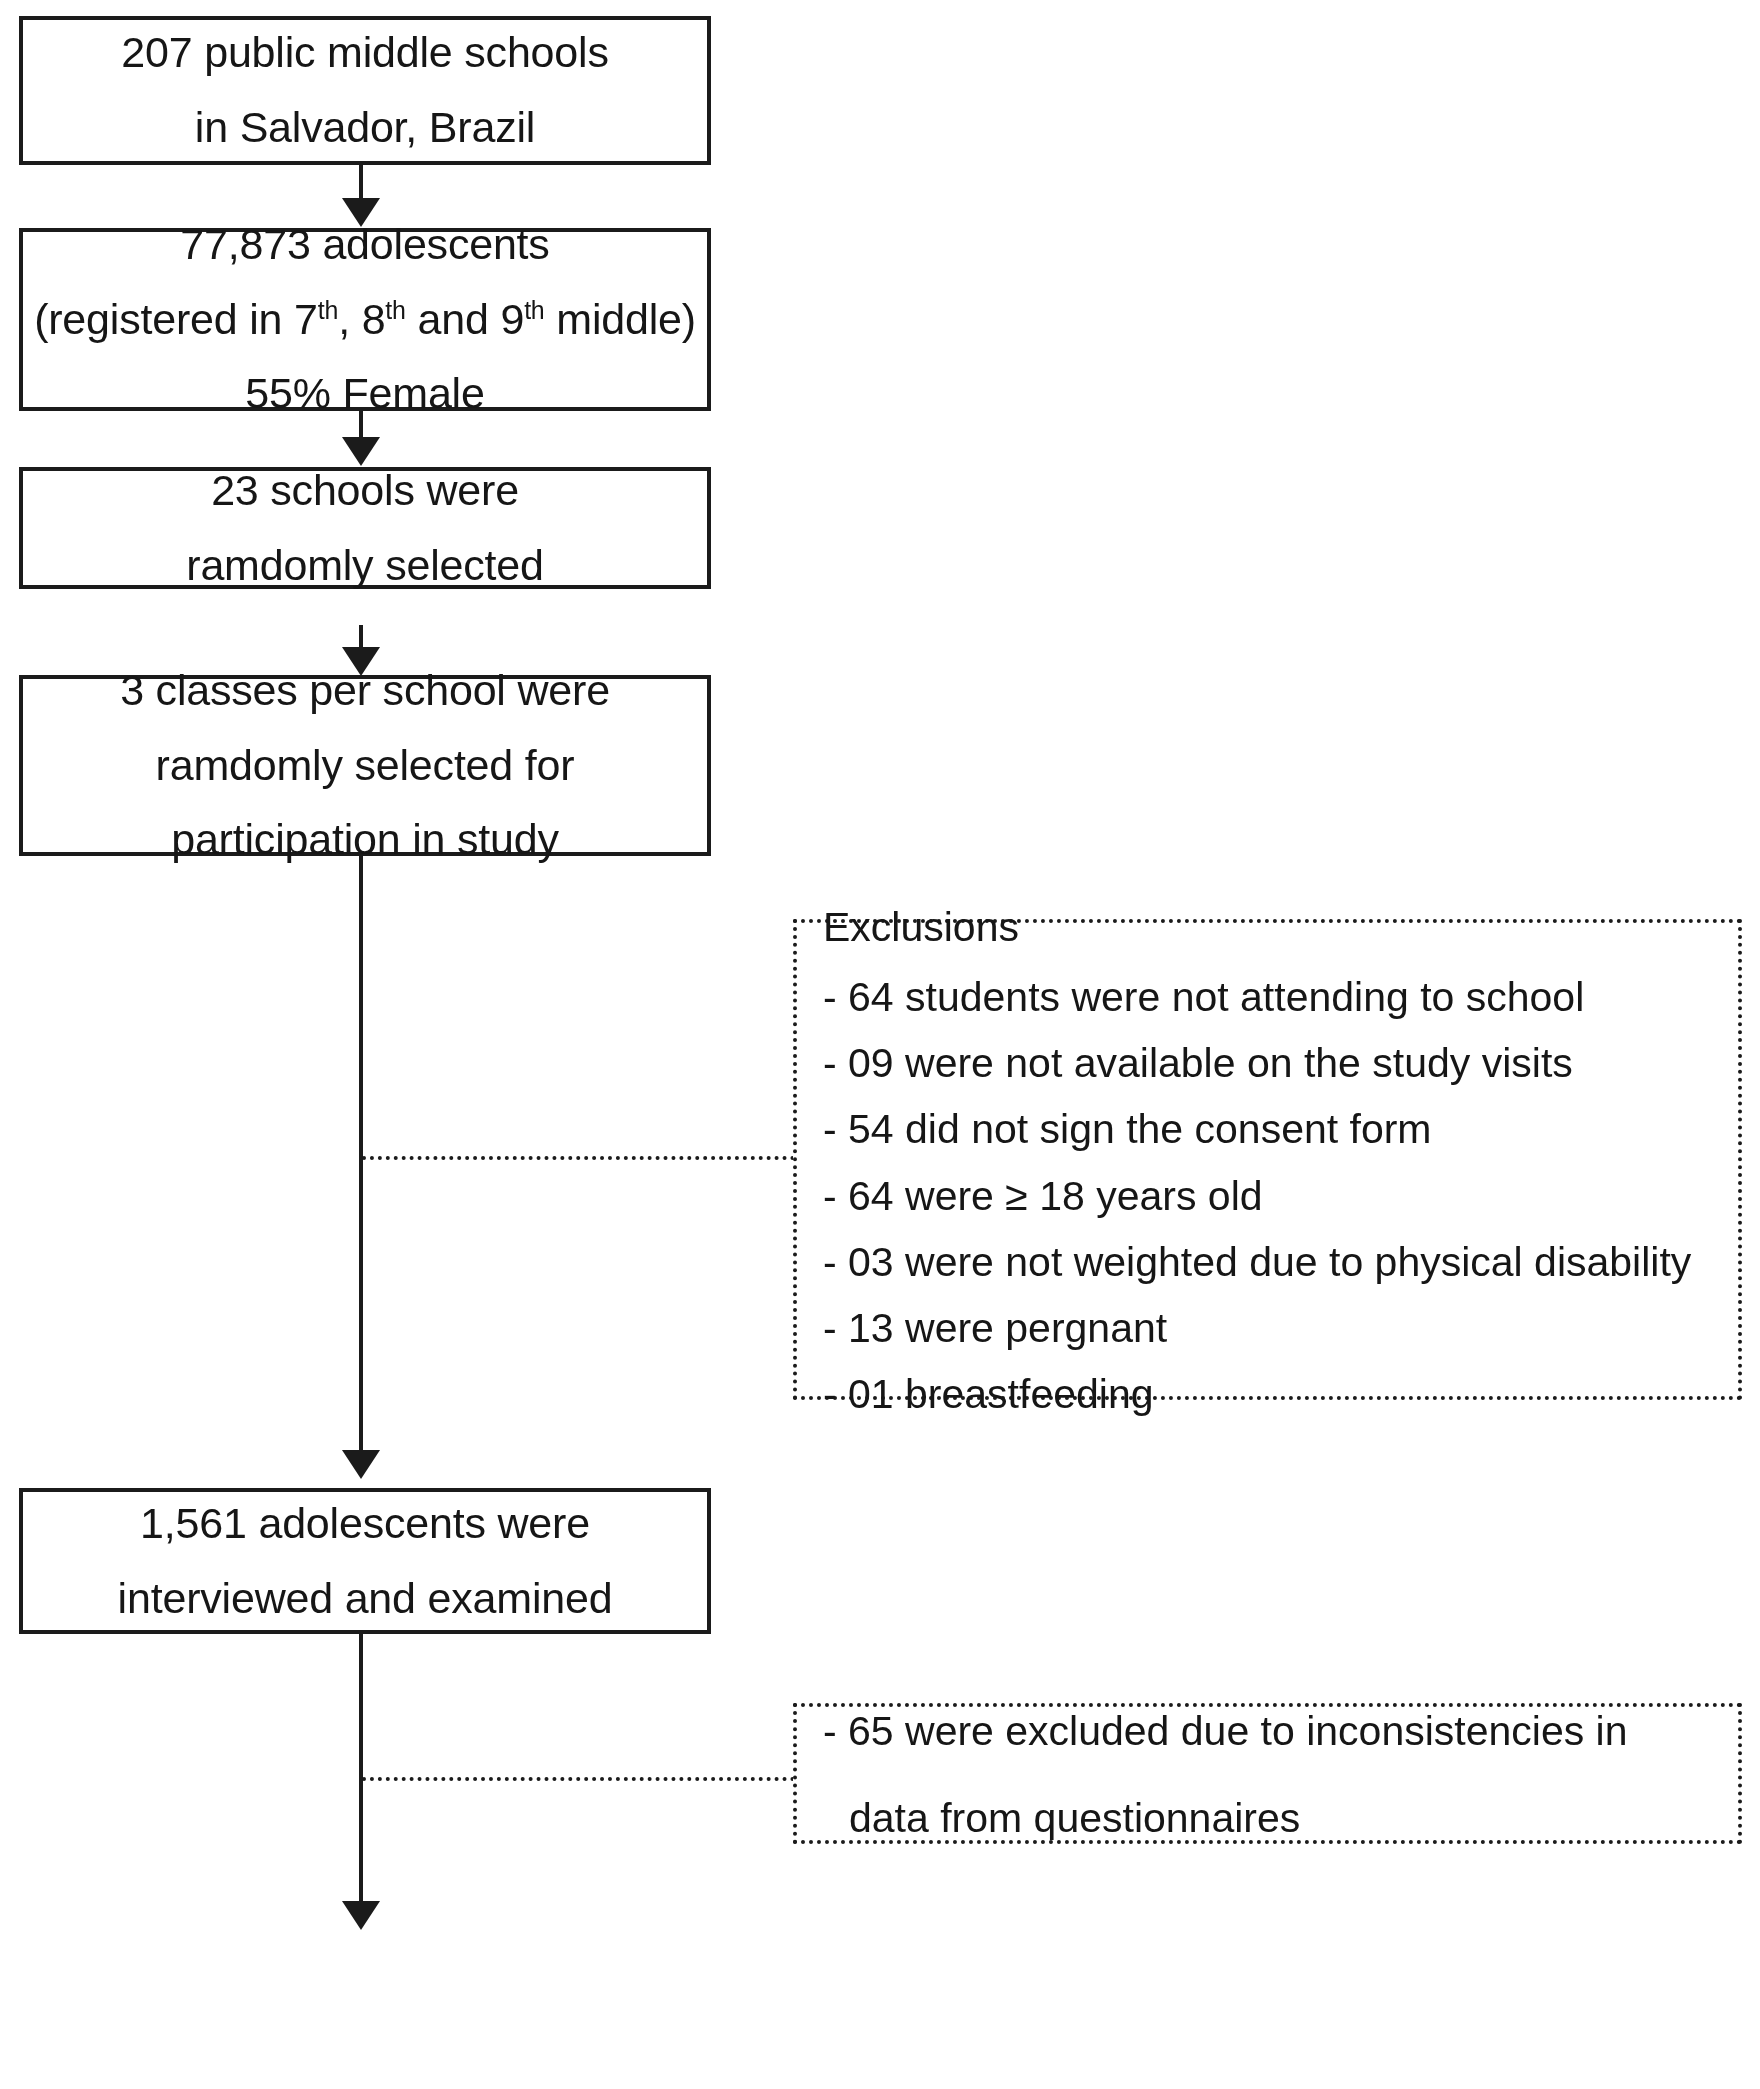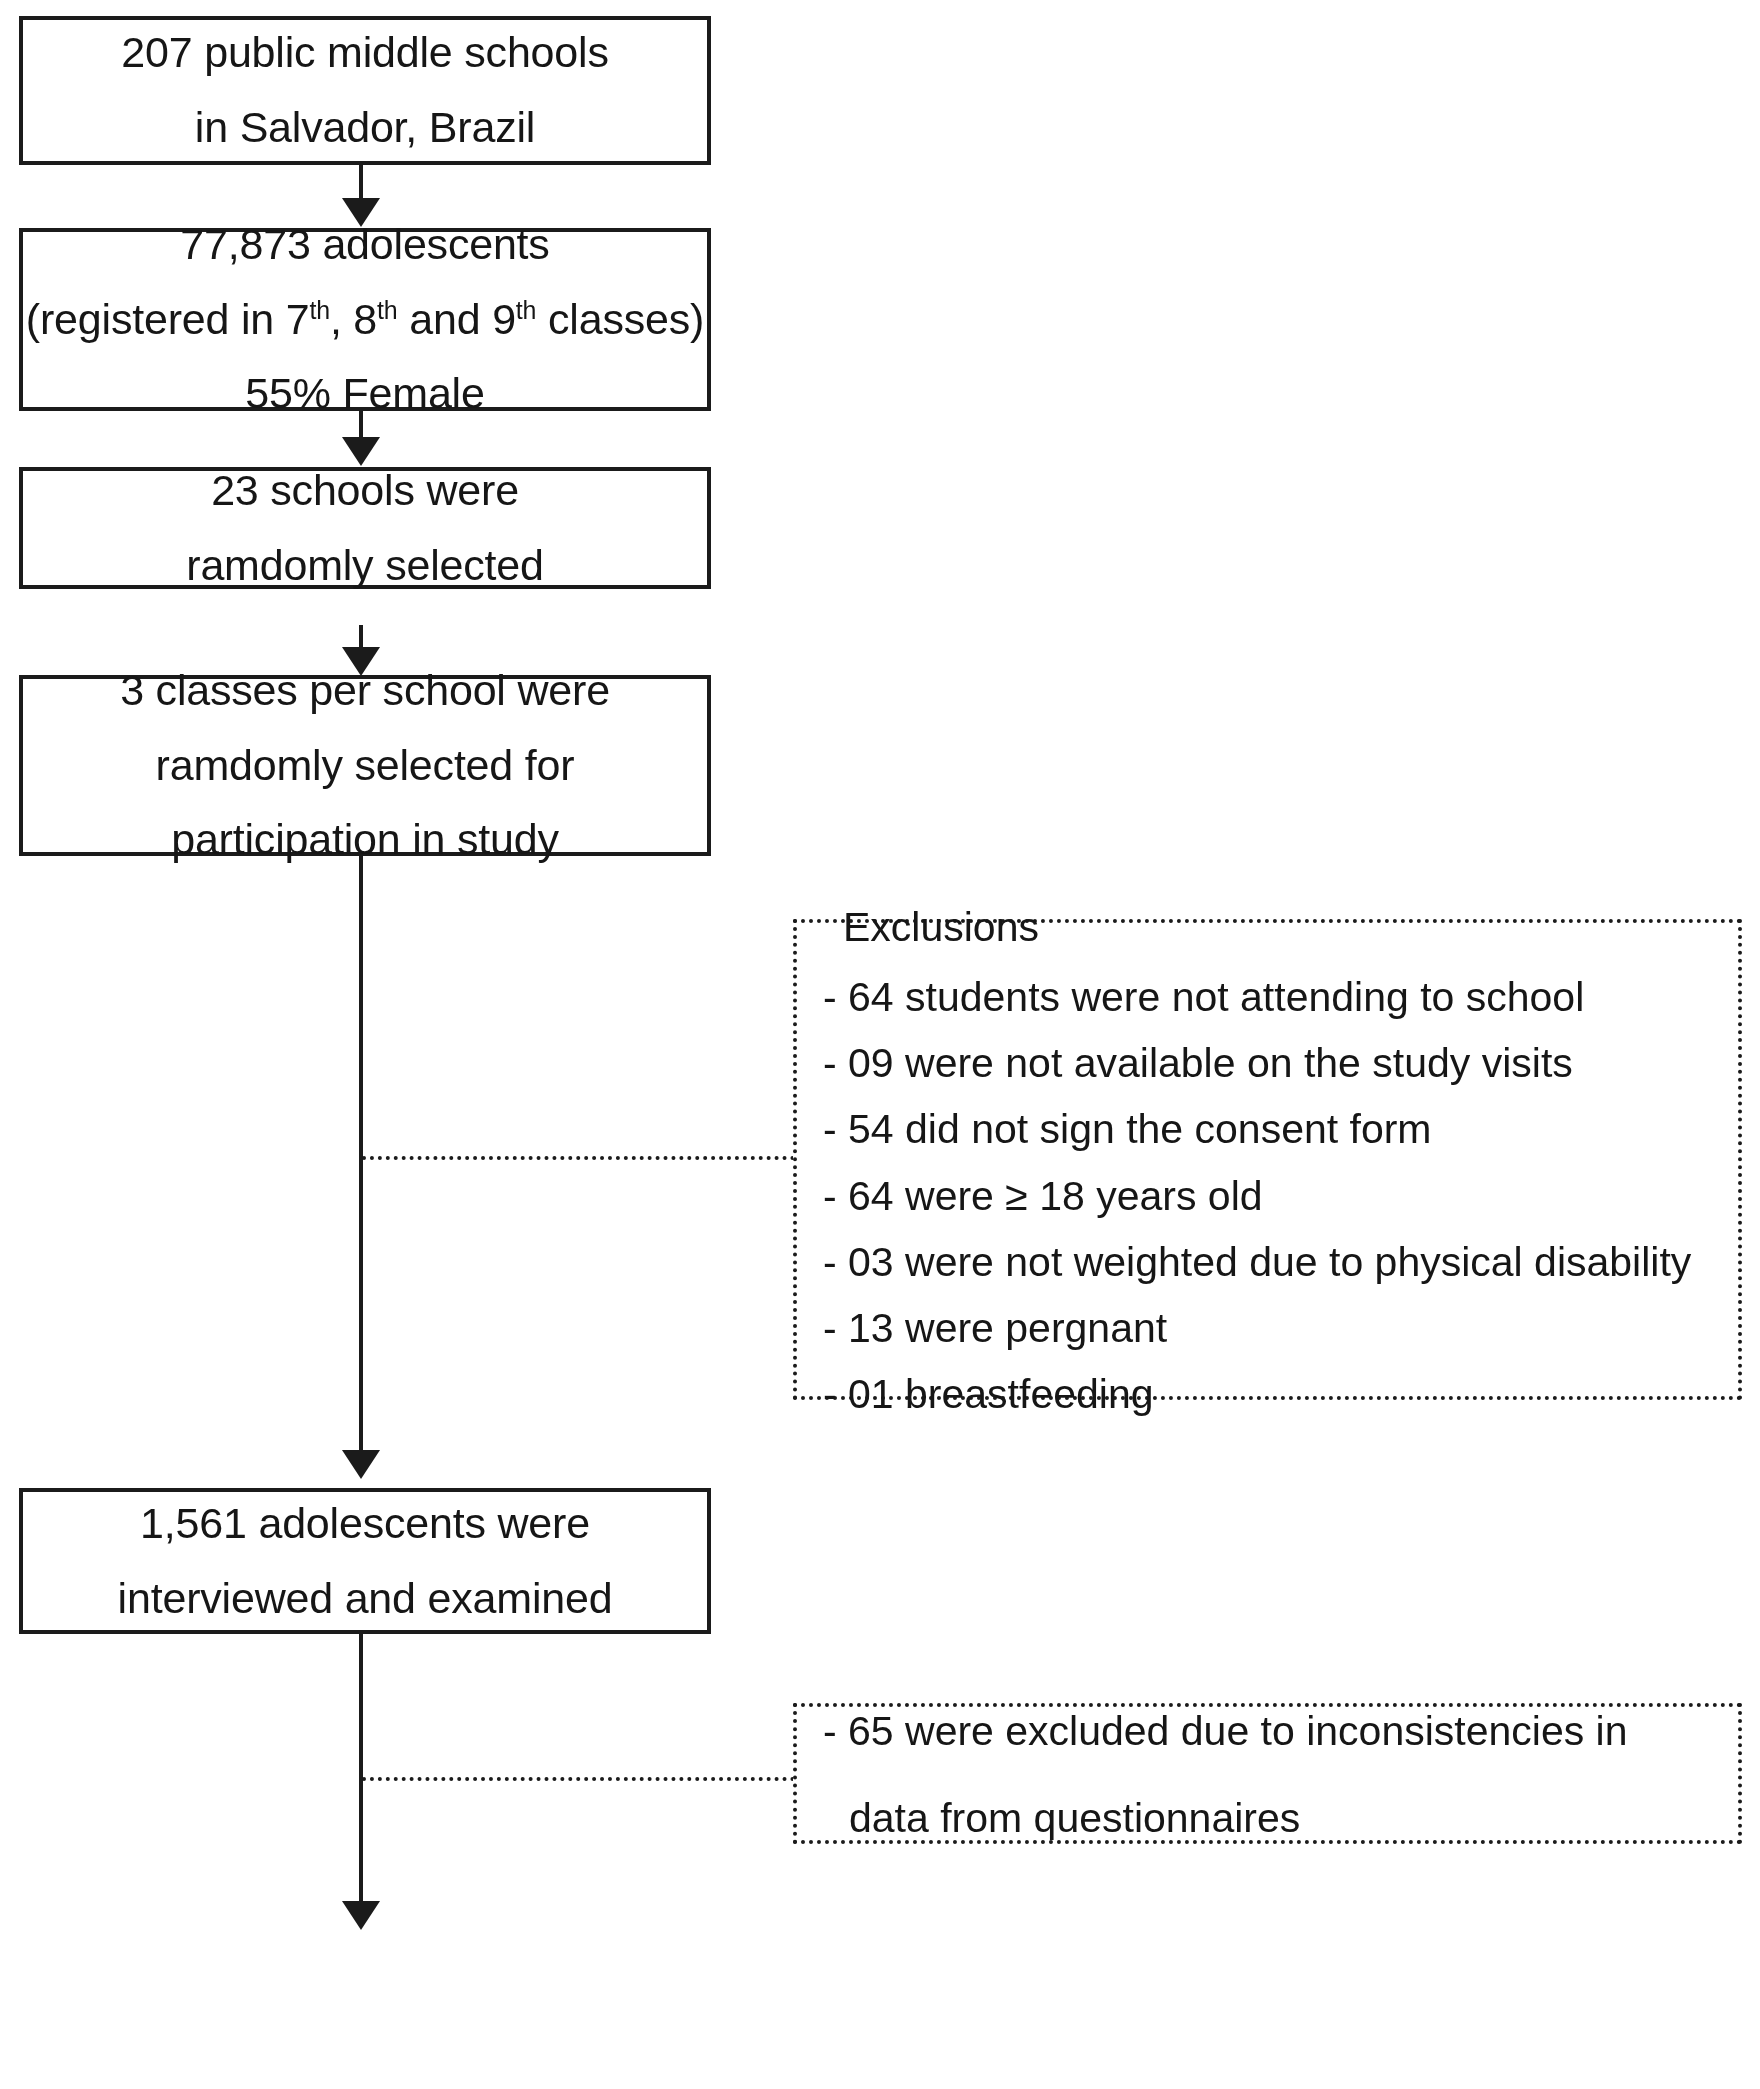--- a/index.html
+++ b/index.html
@@ -58,21 +58,20 @@
     color: #161616;
     padding: 21px 19px 17.4px 26px;
     display: flex;
     flex-direction: column;
     justify-content: center;
   }
   .dotbox .hdr {
     display: block;
     white-space: nowrap;
     margin-bottom: 3.5px;
-    margin-left: 20px;
   }
   .dotbox .item {
     display: block;
     white-space: nowrap;
     margin-top: 13px;
   }
   .dotbox.wrapbox .item {
     white-space: normal;
     margin-top: 0;
     padding-left: 0;
@@ -111,21 +110,21 @@
   <div class="box" style="left:19px; top:15.6px; width:692px; height:149px;">
     <span class="line">207 public middle schools</span>
     <span class="line">in Salvador, Brazil</span>
   </div>
 
   <div class="vline" style="left:359px; top:165px; height:43px;"></div>
   <div class="arrowhead" style="left:342px; top:198px;"></div>
 
   <div class="box" style="left:19px; top:228px; width:692px; height:183px;">
     <span class="line">77,873 adolescents</span>
-    <span class="line"><span>(registered in 7</span><sup>th</sup><span>, 8</span><sup>th</sup><span> and 9</span><sup>th</sup><span> classes)</span></span>
+    <span class="line"><span>(registered in 7</span><sup>th</sup><span>, 8</span><sup>th</sup><span> and 9</span><sup>th</sup><span> middle)</span></span>
     <span class="line">55% Female</span>
   </div>
 
   <div class="vline" style="left:359px; top:411px; height:37px;"></div>
   <div class="arrowhead" style="left:342px; top:437px;"></div>
 
   <div class="box" style="left:19px; top:467px; width:692px; height:122px;">
     <span class="line">23 schools were</span>
     <span class="line">ramdomly selected</span>
   </div>

